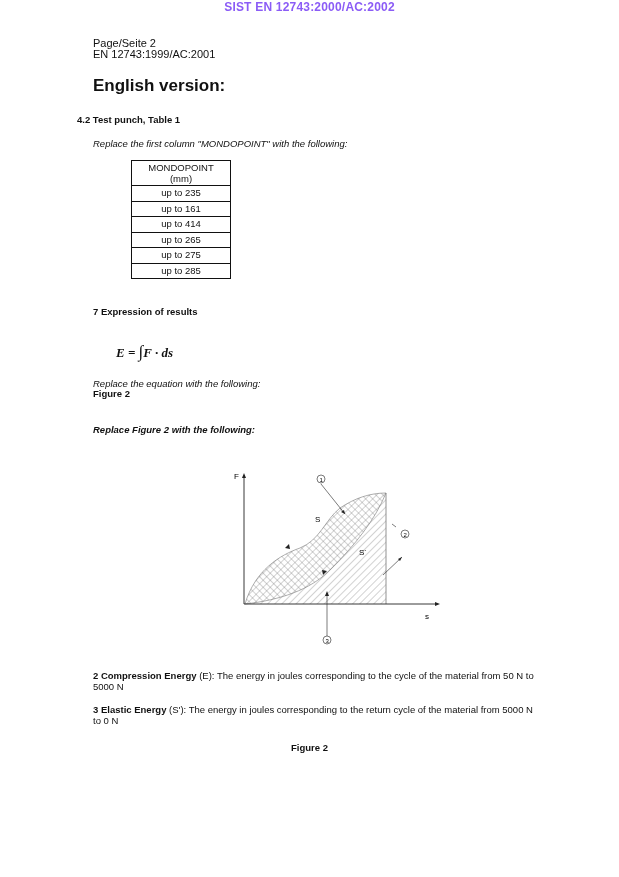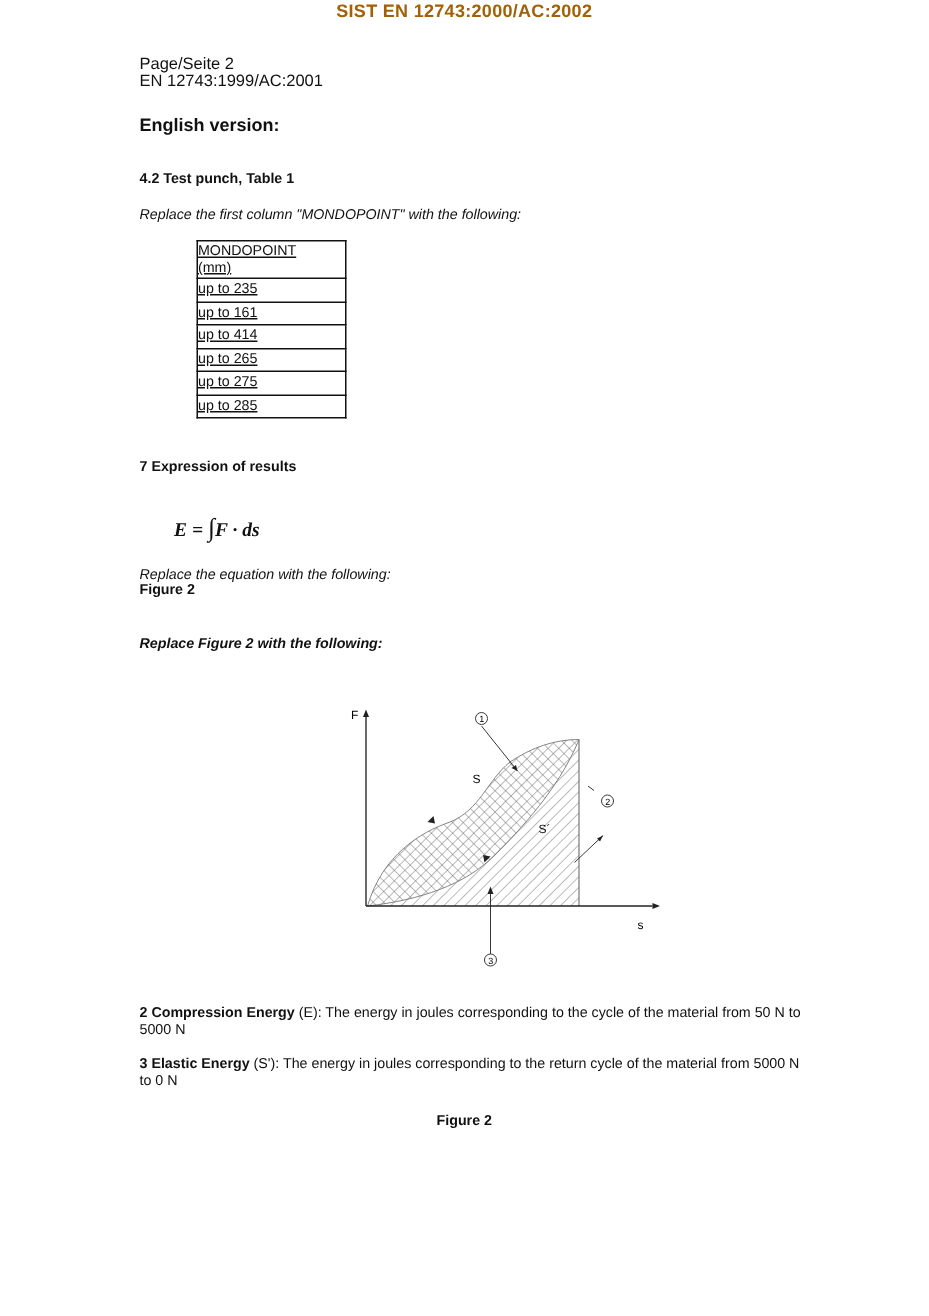--- a/index.html
+++ b/index.html
@@ -1,43 +1,43 @@
 <!DOCTYPE html>
 <html><head>
 <meta charset="utf-8">
 <style>
   html,body{margin:0;padding:0;background:#fff;}
   body{width:619px;height:877px;position:relative;overflow:hidden;font-family:"Liberation Sans",sans-serif;color:#111;}
   .abs{position:absolute;}
-  .watermark{top:0;left:0;width:619px;text-align:center;font-size:12px;font-weight:bold;color:#a16207;letter-spacing:0.2px;}
+  .watermark{top:0;left:0;width:619px;text-align:center;font-size:12px;font-weight:bold;color:#8b5cf6;letter-spacing:0.2px;}
   .small{font-size:11px;line-height:11px;}
-  .h1{font-size:12px;font-weight:bold;}
+  .h1{font-size:17px;font-weight:bold;}
   .h2{font-size:9.5px;font-weight:bold;}
   .it{font-size:9.5px;font-style:italic;}
   table.mp{border-collapse:collapse;font-size:9.5px;}
-  table.mp td{border:1px solid #111;width:98px;text-align:left;padding:0;height:14.5px;line-height:14px;text-decoration:underline;}
+  table.mp td{border:1px solid #111;width:98px;text-align:center;padding:0;height:14.5px;line-height:14px;}
   table.mp td.head{line-height:11px;height:24px;}
   .eq{font-family:"Liberation Serif",serif;font-style:italic;font-size:13px;}
   .legend p{margin:0;font-size:9.5px;line-height:11px;}
   .legend b{font-weight:bold;}
   .caption{font-size:9.5px;font-weight:bold;}
 </style>
 </head>
 <body>
 
 <div class="abs watermark">SIST EN 12743:2000/AC:2002</div>
 
 <div class="abs small" style="left:93px;top:38px;">
   <div>Page/Seite 2</div>
   <div>EN 12743:1999/AC:2001</div>
 </div>
 
 <div class="abs h1" style="left:93px;top:76px;">English version:</div>
 
-<div class="abs h2" style="left:93px;top:114px;">4.2 Test punch, Table 1</div>
+<div class="abs h2" style="left:77px;top:114px;">4.2 Test punch, Table 1</div>
 <div class="abs it" style="left:93px;top:138px;">Replace the first column "MONDOPOINT" with the following:</div>
 
 <table class="mp abs" style="left:131px;top:160px;">
   <tbody>
       <tr>
     <td class="head">
       <div>MONDOPOINT</div>
       <div>(mm)</div>
     </td>
   </tr>

